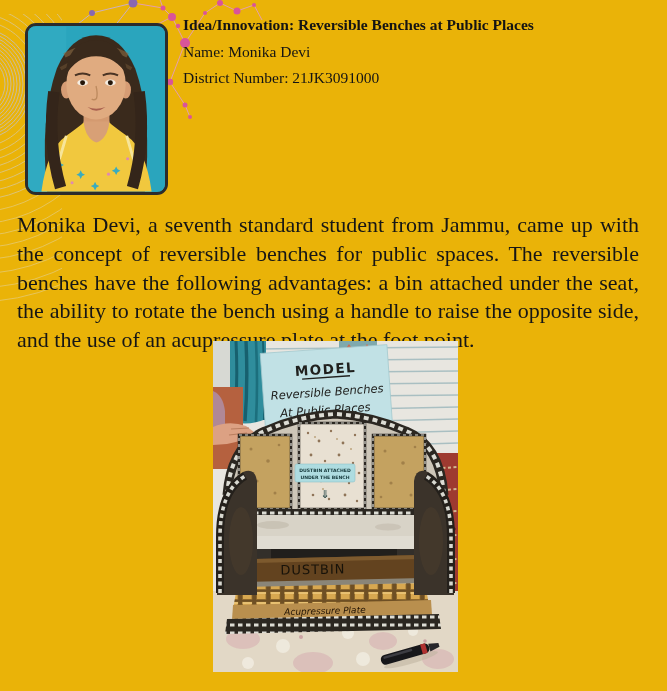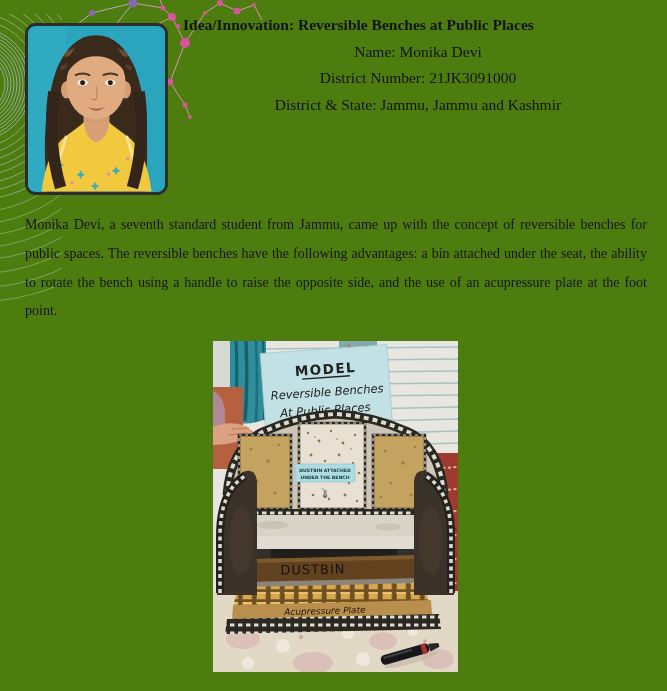--- a/index.html
+++ b/index.html
@@ -1,42 +1,42 @@
 <!DOCTYPE html>
 <html><head>
 <meta charset="utf-8">
 <style>
   html,body{margin:0;padding:0;background:#ffffff;}
   body{width:667px;height:691px;font-family:"Liberation Serif",serif;}
-  .page{position:relative;width:667px;height:691px;background:#4d7c0f;overflow:hidden;}
+  .page{position:relative;width:667px;height:691px;background:#eab308;overflow:hidden;}
 
   
   .waves{position:absolute;left:0;top:14px;pointer-events:none;}
   .constellation{position:absolute;left:50px;top:0;pointer-events:none;}
 
   
   .student-photo{
     position:absolute;left:25px;top:23px;width:143px;height:172px;
     border:3px solid #2c2c2c;border-radius:11px;overflow:hidden;box-sizing:border-box;
     background:#2aa5bd;
   }
   .student-photo svg{display:block;}
 
   
   .info-block{
     position:absolute;left:183px;top:12px;width:470px;
     font-size:15.5px;line-height:26.7px;color:#141414;
   }
   .info-title{font-weight:bold;}
-  .info-line{font-weight:normal;text-align:center;}
+  .info-line{font-weight:normal;}
 
   
   .paragraph{
-    position:absolute;left:25px;top:211px;width:622px;
-    font-size:14px;line-height:28.8px;color:#161616;
+    position:absolute;left:17px;top:211px;width:622px;
+    font-size:22px;line-height:28.8px;color:#161616;
     text-align:justify;margin:0;
   }
 
   
   .model-photo{
     position:absolute;left:213px;top:341px;width:245px;height:331px;overflow:hidden;
   }
   .model-photo svg{display:block;}
   .hw{font-family:"DejaVu Sans",sans-serif;}
 </style>
@@ -165,21 +165,20 @@
 
       <path d="M27,68 Q20,120 34,168" stroke="#34251a" stroke-width="12" fill="none"></path>
       <path d="M116,68 Q123,120 109,168" stroke="#34251a" stroke-width="12" fill="none"></path>
     </svg>
   </div>
 
   <div class="info-block">
     <div class="info-title">Idea/Innovation: Reversible Benches at Public Places</div>
     <div class="info-line">Name: Monika Devi</div>
     <div class="info-line">District Number: 21JK3091000</div>
-    <div class="info-line">District &amp; State: Jammu, Jammu and Kashmir</div>
   </div>
 
   <div class="paragraph">Monika Devi, a seventh standard student from Jammu, came up with the concept of reversible benches for public spaces. The reversible benches have the following advantages: a bin attached under the seat, the ability to rotate the bench using a handle to raise the opposite side, and the use of an acupressure plate at the foot point.</div>
 
   <div class="model-photo">
     <svg width="245" height="331" viewBox="0 0 245 331">
       <defs>
         <pattern id="cubes" width="14" height="10" patternUnits="userSpaceOnUse">
           <rect width="14" height="10" fill="#6e4f24"></rect>
           <rect x="1.5" y="1" width="9.5" height="7.5" fill="#d8a850" stroke="#8a6428" stroke-width="0.8"></rect>

